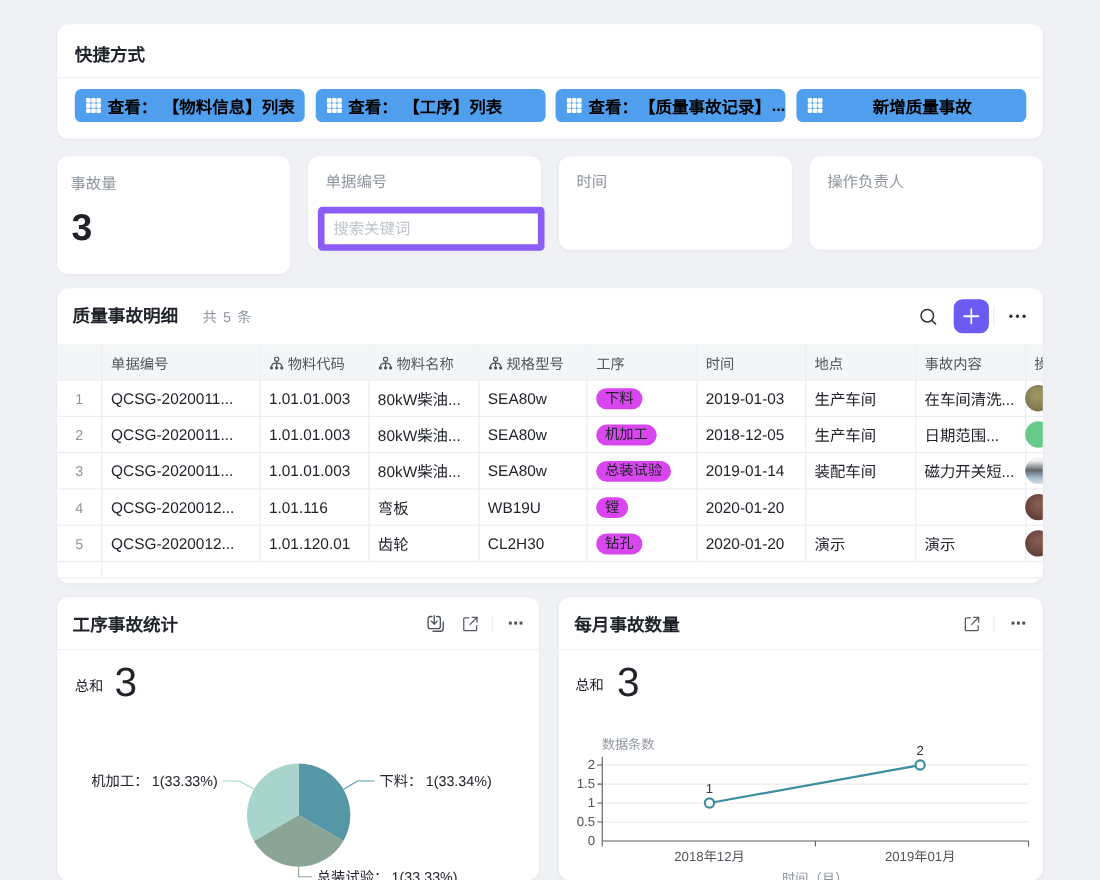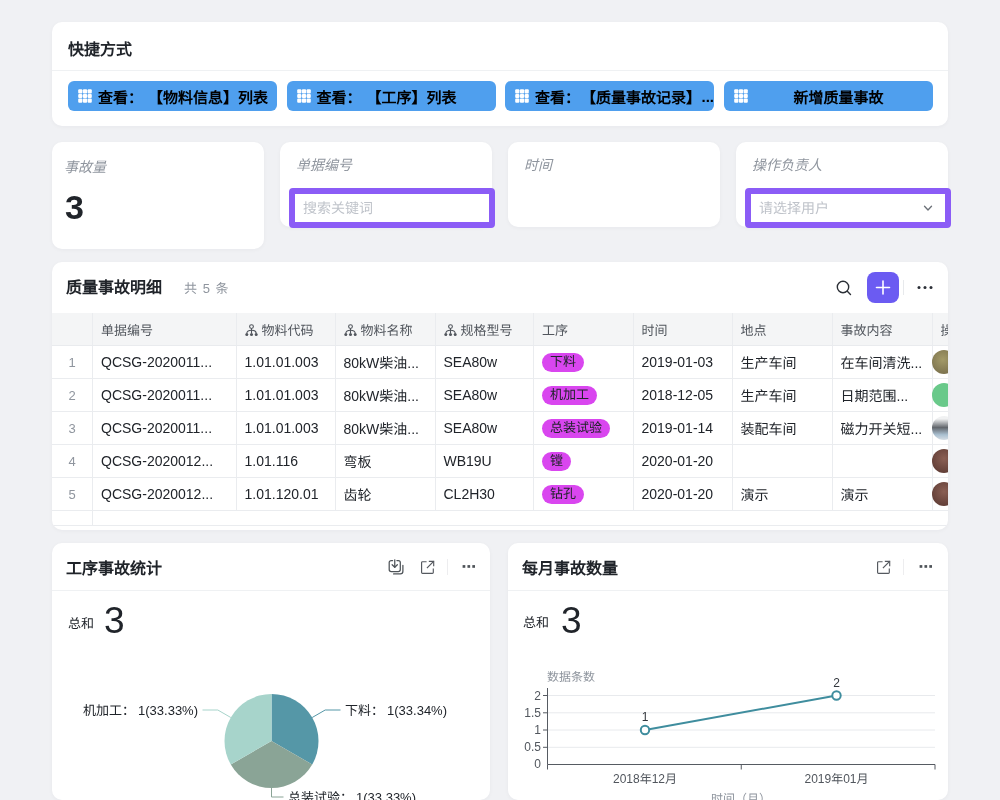--- a/index.html
+++ b/index.html
@@ -4,21 +4,21 @@
 <style>
 html,body{margin:0;padding:0;}
 body{width:1000px;height:800px;background:#f0f1f4;font-family:"Liberation Sans",sans-serif;overflow:hidden;position:relative;color:#20242a;}
 .card{position:absolute;background:#fff;border-radius:10px;box-shadow:0 1px 4px rgba(31,35,41,0.04);}
 .abs{position:absolute;}
 .ctitle{font-size:16px;font-weight:600;color:#20242a;}
 
 .sbtn{position:absolute;top:59px;height:30px;width:209px;background:#4f9fee;border-radius:6px;color:#000000;font-size:15px;font-weight:600;display:flex;align-items:center;box-sizing:border-box;padding-left:10px;white-space:nowrap;overflow:hidden;}
 .sbtn svg{flex:0 0 auto;margin-right:6px;}
 
-.flabel{position:absolute;left:16px;top:12px;font-size:14px;color:#8f959e;font-style:italic;}
+.flabel{position:absolute;left:16px;top:12px;font-size:14px;color:#8f959e;}
 .finput{position:absolute;left:9px;top:46px;width:186px;height:28px;border:6px solid #8b5cf6;border-radius:4px;background:#fff;font-size:14px;color:#bfc3ca;line-height:28px;padding-left:8px;box-sizing:content-box;}
 
 .ttl-count{font-size:13px;color:#8f959e;font-weight:400;margin-left:22px;word-spacing:2px;}
 table.grid{border-collapse:collapse;table-layout:fixed;width:1000px;font-size:14px;}
 table.grid td,table.grid th{border-right:1px solid #eaecef;border-bottom:1px solid #eaecef;padding:0 0 0 8px;text-align:left;font-weight:400;white-space:nowrap;overflow:hidden;vertical-align:middle;}
 table.grid th{background:#f4f5f6;color:#51565d;font-size:13px;height:32px;border-bottom:1px solid #e9ebee;}
 table.grid td{height:32px;color:#20242a;}
 table.grid td.num{color:#8f959e;font-size:13px;text-align:center;padding:0;}
 .tag{display:inline-block;background:#d946ef;border-radius:10px;padding:2.5px 8px;font-size:13px;line-height:14px;color:#20242a;}
 .av{position:absolute;width:24px;height:24px;border-radius:50%;}
@@ -110,23 +110,20 @@
 </div>
 <div class="card" style="left:280px;top:142px;width:212px;height:85px;">
   <div class="flabel">单据编号</div>
   <div class="finput">搜索关键词</div>
 </div>
 <div class="card" style="left:508px;top:142px;width:212px;height:85px;">
   <div class="flabel">时间</div>
 </div>
 <div class="card" style="left:736px;top:142px;width:212px;height:85px;">
   <div class="flabel">操作负责人</div>
-  <div class="finput">请选择用户<svg style="position:absolute;right:11px;top:8px;" width="12" height="12" viewBox="0 0 12 12" fill="none" stroke="#6b7077" stroke-width="1.3" stroke-linecap="round" stroke-linejoin="round">
-        <polyline points="2.5,4.2 6,8 9.5,4.2"></polyline>
-      </svg></div>
 </div>
 
 <div class="card" style="left:52px;top:262px;width:896px;height:268px;overflow:hidden;">
   <div class="abs" style="left:14px;top:12px;"><span class="ctitle">质量事故明细</span><span class="ttl-count">共 5 条</span></div>
   <svg class="abs" style="left:783px;top:17px;" width="18" height="18" viewBox="0 0 18 18" fill="none" stroke="#2b2f36" stroke-width="1.4" stroke-linecap="round">
       <circle cx="8" cy="8" r="5.7"></circle>
       <line x1="12.3" y1="12.3" x2="15.5" y2="15.5"></line>
     </svg>
   <div class="abs" style="left:815px;top:10px;width:32px;height:31px;background:#6b5bf2;border-radius:8px;"></div>
   <svg class="abs" style="left:815px;top:10px;" width="32" height="31" viewBox="0 0 32 31" stroke="#fff" stroke-width="1.6" stroke-linecap="round">

